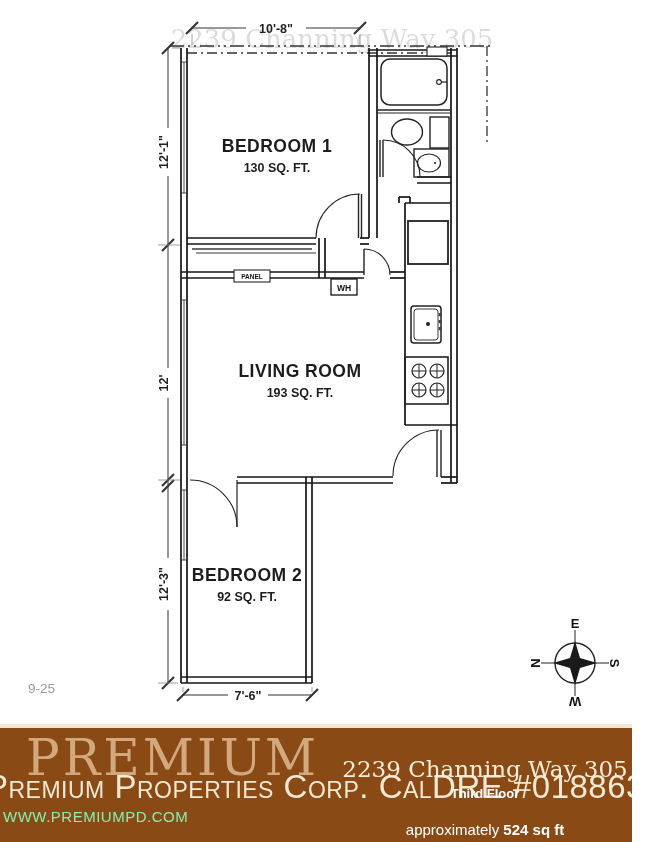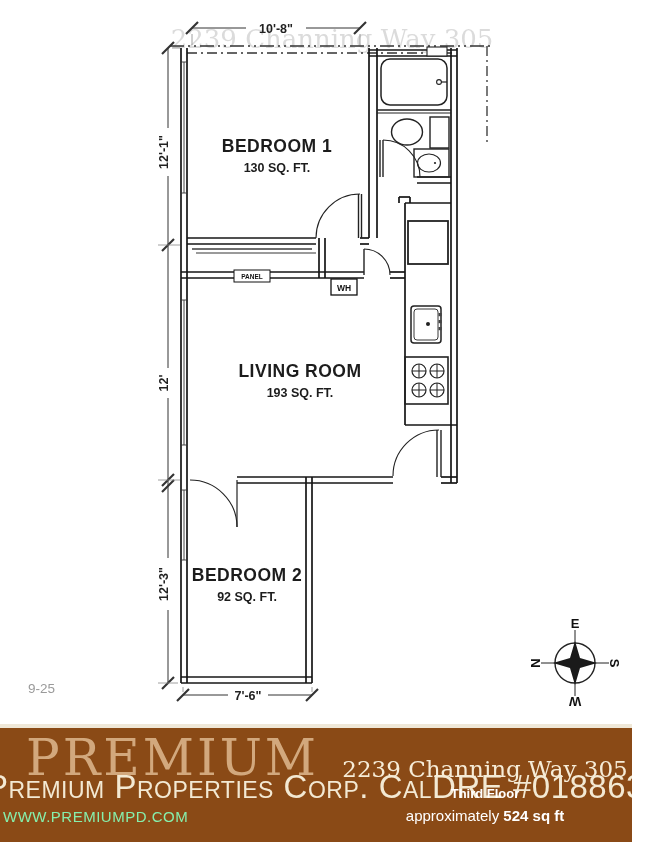--- a/index.html
+++ b/index.html
@@ -17,21 +17,21 @@
   
   .banner{position:absolute;left:0;top:724px;width:632px;height:118px;background:#8a4a16;border-top:4px solid #efe8d8;box-sizing:border-box;overflow:hidden;}
   .wm{position:absolute;font-family:"DejaVu Serif",serif;color:#dcb68c;opacity:.88;white-space:nowrap;line-height:1;}
   .wm1{left:26px;top:5px;font-size:50px;letter-spacing:3px;}
   .wm2{left:100px;top:47px;font-size:44px;letter-spacing:3px;}
   .company{position:absolute;left:-14px;top:42px;font-size:33px;font-variant:small-caps;color:#f3e9d3;white-space:nowrap;line-height:1;letter-spacing:.5px;}
   .website{position:absolute;left:3px;top:80px;font-size:15px;color:#86efac;letter-spacing:.5px;white-space:nowrap;}
   .right-block{position:absolute;left:340px;top:28px;width:290px;text-align:center;color:#fff;}
   .addr{font-family:"DejaVu Serif",serif;font-size:23px;color:#f6ecd7;white-space:nowrap;}
   .floor{font-size:13px;font-weight:700;margin-top:4px;}
-  .areaft{font-size:15px;margin-top:6px;}
+  .areaft{font-size:15px;margin-top:20px;}
 </style>
 </head>
 <body>
 
 <div class="page">
 <svg width="650" height="727" viewBox="0 0 650 727">
 
   <text class="ghost" x="332" y="48" text-anchor="middle">2239 Channing Way 305</text>
 
   <g stroke="#333" fill="none">

